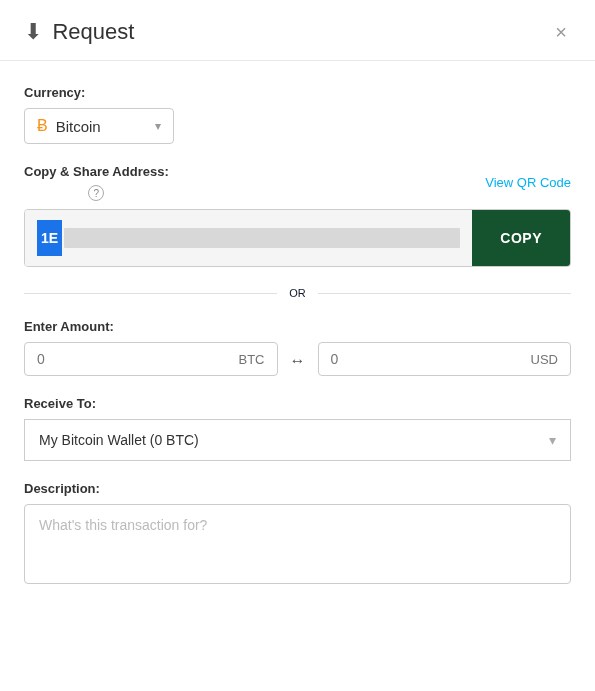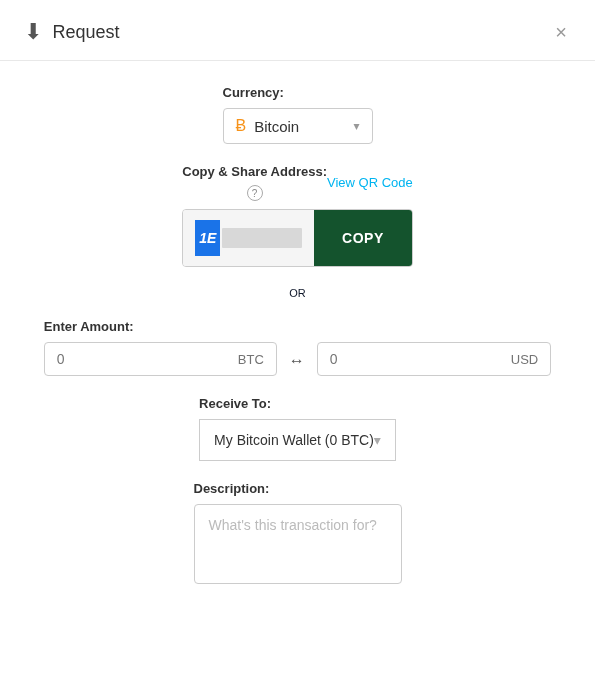--- a/index.html
+++ b/index.html
@@ -33,42 +33,41 @@
       gap: 10px;
     }
 
     .header-icon {
       color: #555;
       font-size: 22px;
       line-height: 1;
     }
 
     .header-title {
-      font-size: 18px;
+      font-size: 22px;
       font-weight: 400;
       color: #333;
     }
 
     .close-btn {
       background: none;
       border: none;
       cursor: pointer;
       color: #999;
       font-size: 20px;
       line-height: 1;
       padding: 4px;
     }
 
     .content {
       padding: 24px 24px 20px 24px;
       flex: 1;
       display: flex;
       flex-direction: column;
       gap: 20px;
-      align-items: center;
     }
 
     .field-label {
       font-size: 13px;
       font-weight: 600;
       color: #333;
       margin-bottom: 8px;
     }
 
     
@@ -153,21 +152,20 @@
       background: #f5f5f5;
     }
 
     .address-highlight {
       background: #1a73e8;
       color: #fff;
       padding: 10px 4px;
       font-size: 14px;
       font-weight: 600;
       display: inline-block;
-      font-style: italic;
     }
 
     .copy-btn {
       background: #14532d;
       color: #fff;
       border: none;
       padding: 0 28px;
       font-size: 14px;
       font-weight: 700;
       letter-spacing: 0.5px;

